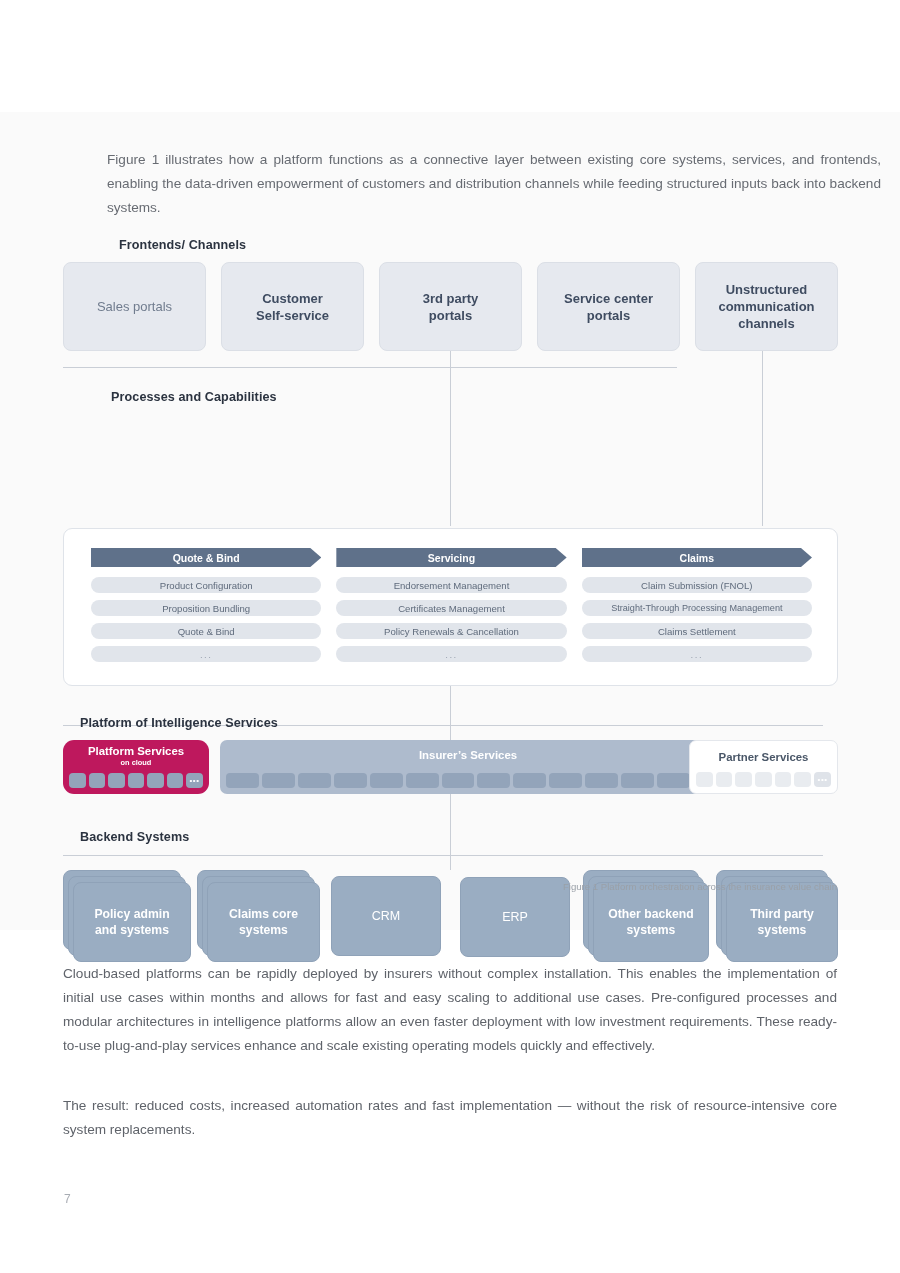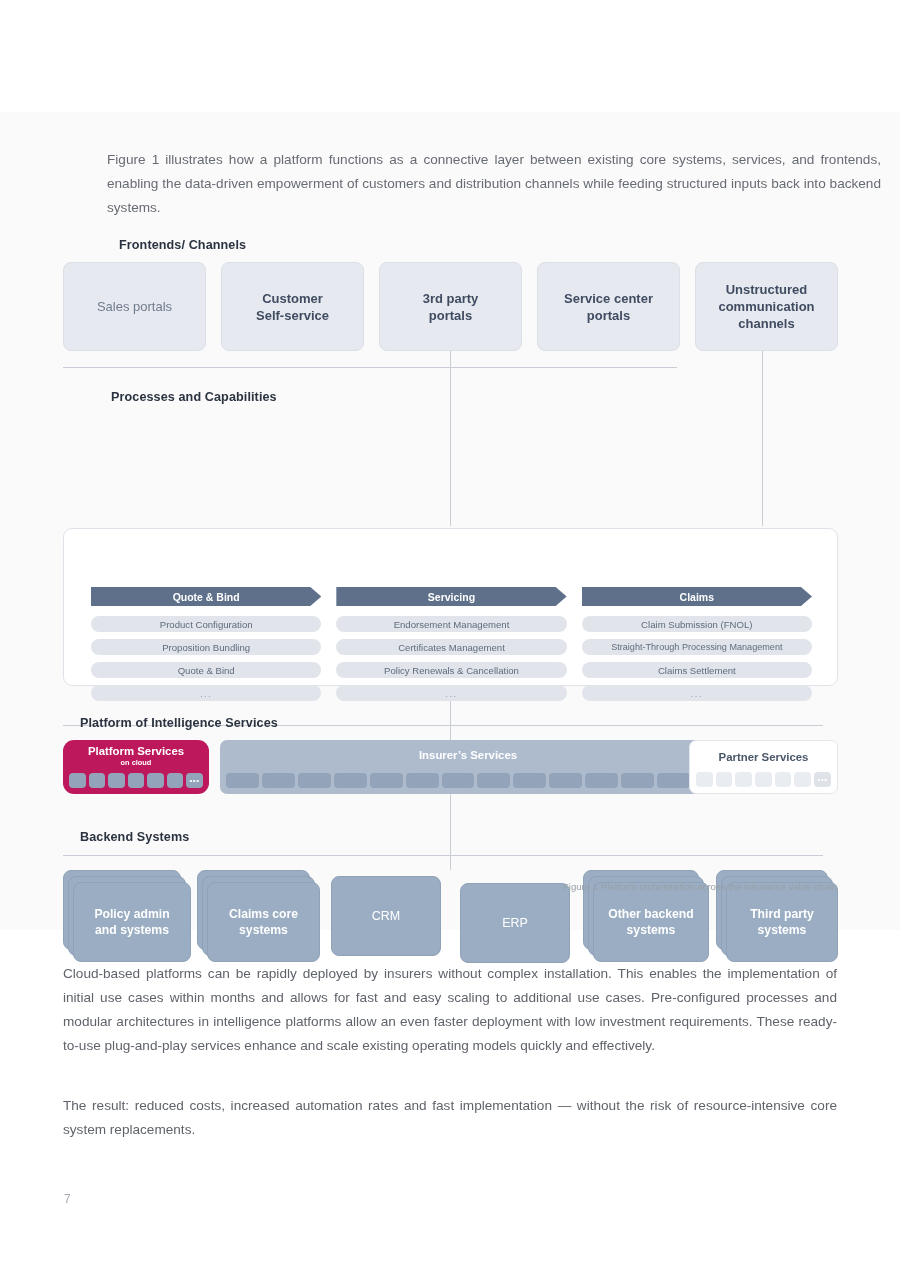--- a/index.html
+++ b/index.html
@@ -116,21 +116,21 @@
     border: 1px solid #dfe3e9;
     border-radius: 9px;
   }
   .proc-cols {
     position: absolute;
     left: 27px; top: 19px;
     width: 721px;
     display: flex;
     gap: 15px;
   }
-  .proc-col { flex: 1; margin-top: 39px; }
+  .proc-col { flex: 1; }
 
   .proc-head {
     position: relative;
     height: 19px;
     background: #5f718a;
     display: flex;
     align-items: center;
     justify-content: center;
     color: #ffffff;
     font-size: 10.5px;
@@ -437,21 +437,21 @@
           </div>
         </div>
 
         <div class="be-wrap" style="left:268px; width:120px;">
           <div class="be-card be-front" style="left:0px; top:6px; width:110px; height:80px;">
             <div class="be-label plain" style="white-space:pre-line">CRM</div>
           </div>
         </div>
 
         <div class="be-wrap" style="left:397px; width:120px;">
-          <div class="be-card be-front" style="left:0px; top:13px; width:110px; height:80px;">
+          <div class="be-card be-front" style="left:0px; top:7px; width:110px; height:80px;">
             <div class="be-label plain" style="white-space:pre-line">ERP</div>
           </div>
         </div>
 
         <div class="be-wrap" style="left:520px; width:130px;">
           <div class="be-card be-shadow2" style="width:116px; height:80px;"></div>
           <div class="be-card be-shadow1" style="width:116px; height:80px;"></div>
           <div class="be-card be-front" style="width:116px; height:80px;">
             <div class="be-label" style="white-space:pre-line">Other backend
 systems</div>

